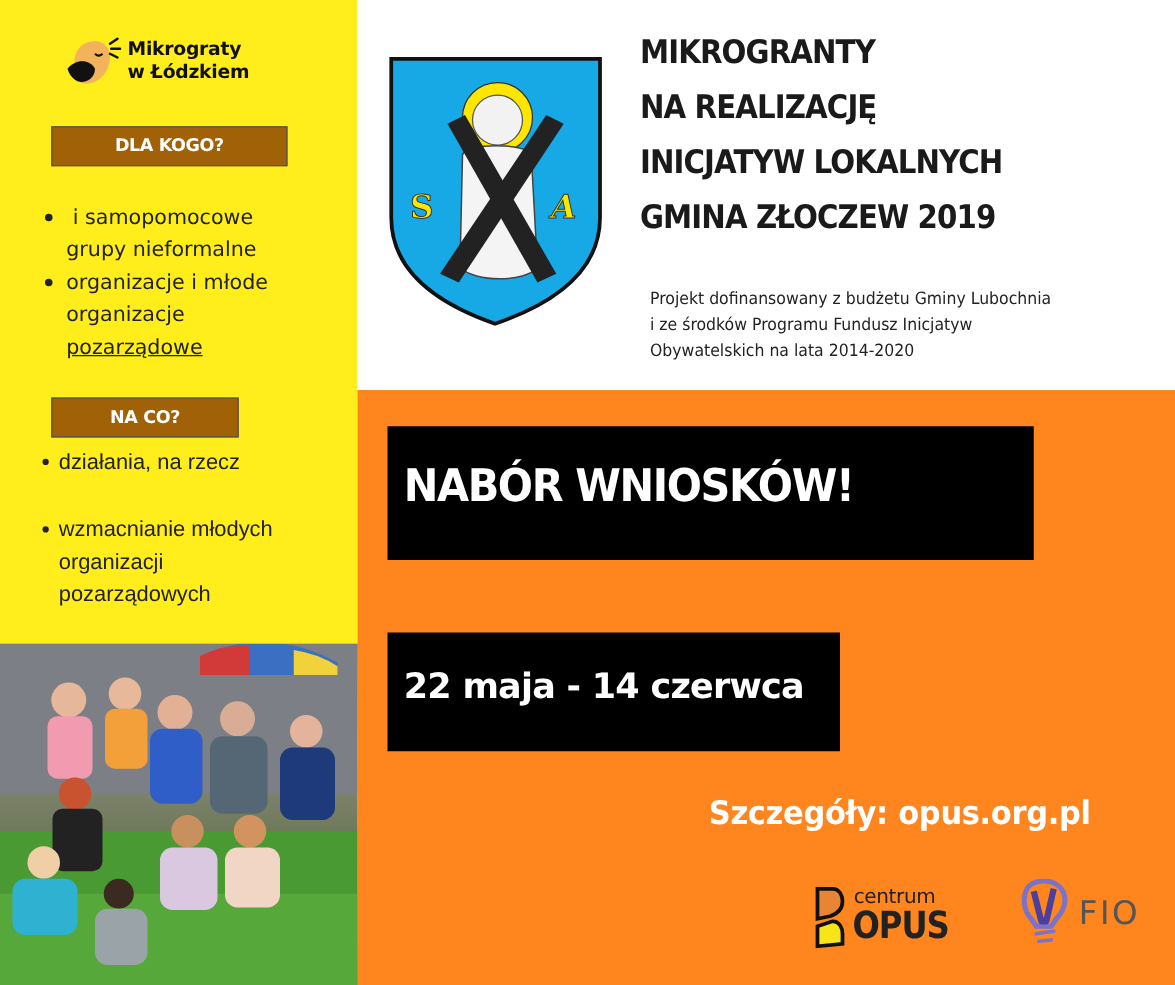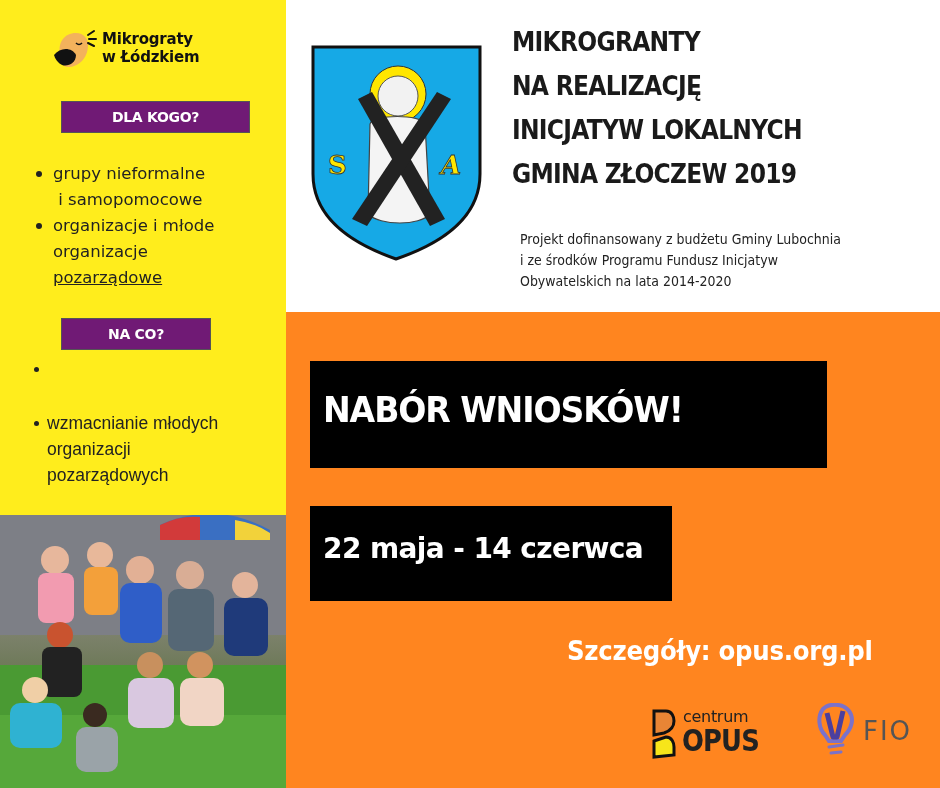--- a/index.html
+++ b/index.html
@@ -2,21 +2,21 @@
 <html><head>
 <meta charset="utf-8">
 <style>
   html,body{margin:0;padding:0;}
   body{width:940px;height:788px;position:relative;overflow:hidden;font-family:"Liberation Sans",sans-serif;background:#ffffff;}
   .abs{position:absolute;}
   #left{left:0;top:0;width:286px;height:788px;background:#FFED1C;}
   #topright{left:286px;top:0;width:654px;height:312px;background:#ffffff;}
   #orange{left:286px;top:312px;width:654px;height:476px;background:#FF851F;}
   .logo-text{font-family:"DejaVu Sans",sans-serif;font-weight:bold;font-size:15px;line-height:18px;color:#111;letter-spacing:-0.2px;}
-  .label-box{background:#701a75;color:#fff;font-family:"DejaVu Sans",sans-serif;font-weight:bold;font-size:14px;text-align:center;letter-spacing:-0.3px;box-sizing:border-box;border:1px solid #555;margin-left:20px;}
+  .label-box{background:#a16207;color:#fff;font-family:"DejaVu Sans",sans-serif;font-weight:bold;font-size:14px;text-align:center;letter-spacing:-0.3px;box-sizing:border-box;border:1px solid #555;}
   .bullet{position:absolute;width:6px;height:6px;border-radius:50%;background:#222;}
   .list1{font-family:"DejaVu Sans",sans-serif;font-size:16.5px;color:#222;line-height:26px;}
   .list2{font-family:"Liberation Sans",sans-serif;font-size:17.5px;color:#222;line-height:26px;}
   .title{font-family:"DejaVu Sans",sans-serif;font-weight:bold;font-size:26px;line-height:36px;color:#1a1a1a;letter-spacing:-0.8px;transform:scaleX(0.9);transform-origin:left top;}
   .subtext{font-family:"DejaVu Sans",sans-serif;font-size:13.5px;line-height:21px;color:#222;transform:scaleX(0.93);transform-origin:left top;white-space:nowrap;}
   .blackbox{background:#000;color:#fff;font-family:"DejaVu Sans",sans-serif;font-weight:bold;}
   .details{font-family:"DejaVu Sans",sans-serif;font-weight:bold;font-size:26px;color:#fff;letter-spacing:-0.3px;}
   .photo{left:0;top:515px;width:286px;height:273px;overflow:hidden;background:linear-gradient(180deg,#5a6a78 0%,#8c8a80 30%,#6f7a5a 55%,#4f9a3a 80%,#3f8a2a 100%);}
 </style>
 </head>
@@ -35,36 +35,37 @@
   </svg>
   <div class="abs logo-text" style="left:52px;top:5px;">Mikrograty</div>
   <div class="abs logo-text" style="left:52px;top:23px;">w Łódzkiem</div>
 </div>
 
 <div class="abs label-box" style="left:41px;top:101px;width:189px;height:32px;line-height:30px;">DLA KOGO?</div>
 
 <div class="abs list1" style="left:36px;top:161px;width:245px;">
   <div class="abs" style="left:0;top:0;width:245px;">
     <span class="bullet" style="left:0;top:10px;"></span>
+    <div style="padding-left:17px;white-space:pre;"> i samopomocowe</div>
     <div style="padding-left:17px;white-space:nowrap;">grupy nieformalne</div>
-    <div style="padding-left:17px;white-space:pre;"> i samopomocowe</div>
   </div>
   <div class="abs" style="left:0;top:52px;width:245px;">
     <span class="bullet" style="left:0;top:10px;"></span>
     <div style="padding-left:17px;white-space:nowrap;">organizacje i młode</div>
     <div style="padding-left:17px;">organizacje</div>
     <div style="padding-left:17px;text-decoration:underline;">pozarządowe</div>
   </div>
 </div>
 
 <div class="abs label-box" style="left:41px;top:318px;width:150px;height:32px;line-height:30px;">NA CO?</div>
 
 <div class="abs list2" style="left:34px;top:356px;width:250px;">
   <div class="abs" style="left:0;top:0;width:250px;">
     <span class="bullet" style="left:0;top:11px;width:5px;height:5px;"></span>
+    <div style="padding-left:13px;white-space:nowrap;">działania, na rzecz</div>
   </div>
   <div class="abs" style="left:0;top:54px;width:250px;">
     <span class="bullet" style="left:0;top:11px;width:5px;height:5px;"></span>
     <div style="padding-left:13px;white-space:nowrap;">wzmacnianie młodych</div>
     <div style="padding-left:13px;">organizacji</div>
     <div style="padding-left:13px;">pozarządowych</div>
   </div>
 </div>
 
 <div class="abs photo">
@@ -117,21 +118,21 @@
   <div class="title" style="margin-top:8px;white-space:nowrap;">INICJATYW LOKALNYCH</div>
   <div class="title" style="margin-top:8px;white-space:nowrap;">GMINA ZŁOCZEW 2019</div>
 </div>
 
 <div class="abs" style="left:520px;top:229px;width:400px;">
   <div class="subtext">Projekt dofinansowany z budżetu Gminy Lubochnia</div>
   <div class="subtext">i ze środków Programu Fundusz Inicjatyw</div>
   <div class="subtext">Obywatelskich na lata 2014-2020</div>
 </div>
 
-<div class="abs blackbox" style="left:310px;top:361px;width:517px;height:107px;">
+<div class="abs blackbox" style="left:310px;top:341px;width:517px;height:107px;">
   <div class="abs" style="left:13px;top:28px;font-size:36px;letter-spacing:-1.2px;white-space:nowrap;transform:scaleX(0.92);transform-origin:left top;">NABÓR WNIOSKÓW!</div>
 </div>
 
 <div class="abs blackbox" style="left:310px;top:506px;width:320px;height:95px;padding-left:42px;">
   <div class="abs" style="left:13px;top:26px;font-size:28px;letter-spacing:-0.6px;white-space:nowrap;">22 maja - 14 czerwca</div>
 </div>
 
 <div class="abs details" style="left:567px;top:636px;white-space:nowrap;transform:scaleX(0.94);transform-origin:left top;">Szczegóły: opus.org.pl</div>
 
 <div class="abs" style="left:650px;top:707px;width:125px;height:54px;">

